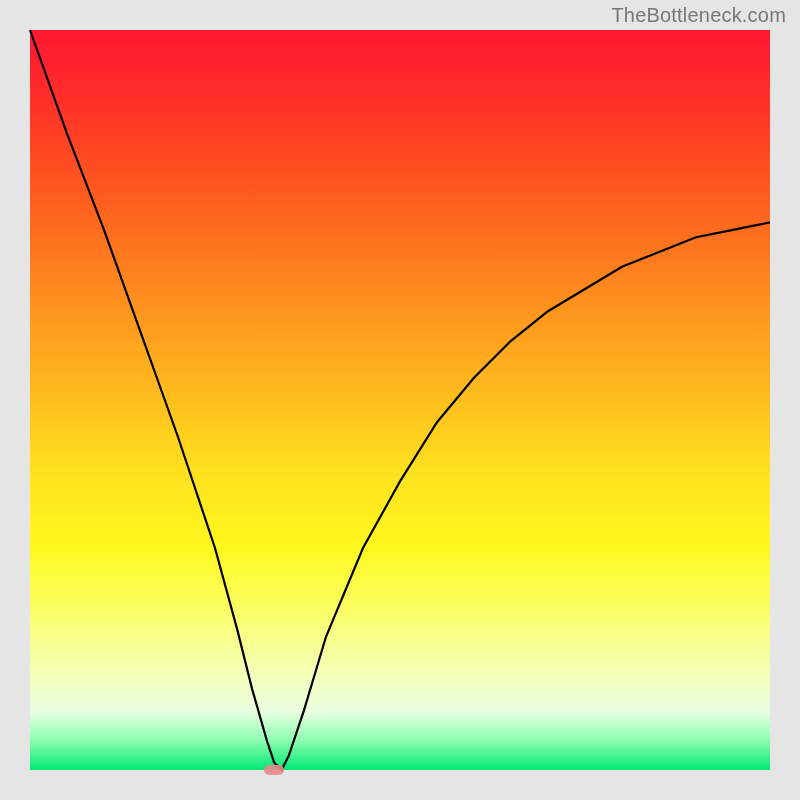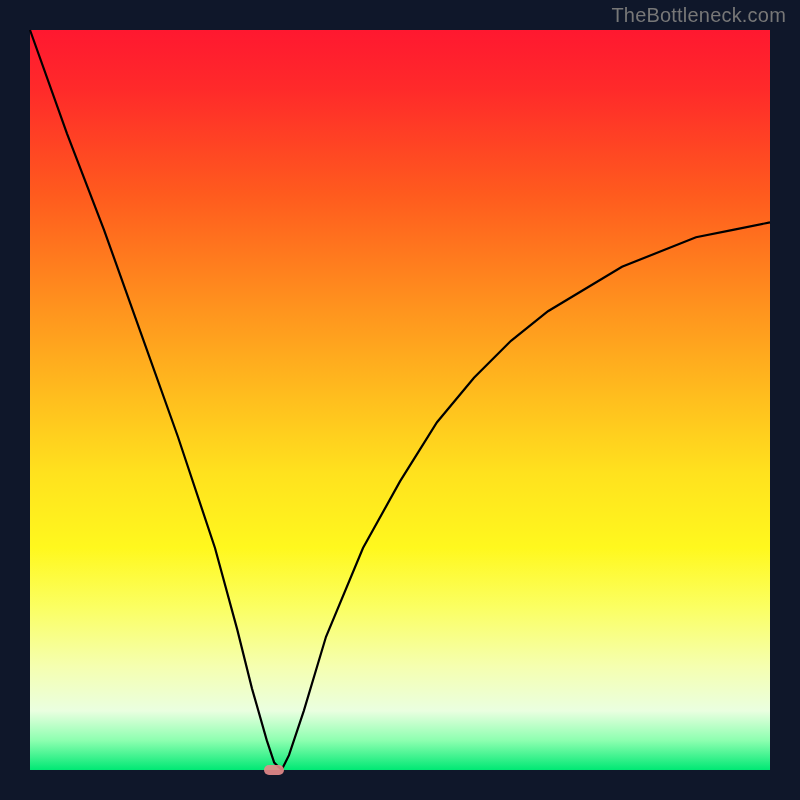--- a/index.html
+++ b/index.html
@@ -8,21 +8,21 @@
     width: 800px;
     height: 800px;
     background: #000;
     font-family: Arial, Helvetica, sans-serif;
     overflow: hidden;
   }
   .frame {
     position: relative;
     width: 800px;
     height: 800px;
-    background: #0f172a;
+    background: #e5e5e5;
   }
   .plot-area {
     position: absolute;
     left: 30px;
     top: 30px;
     width: 740px;
     height: 740px;
     background: linear-gradient(to bottom,
       #ff1830 0%,
       #ff2a2a 8%,

